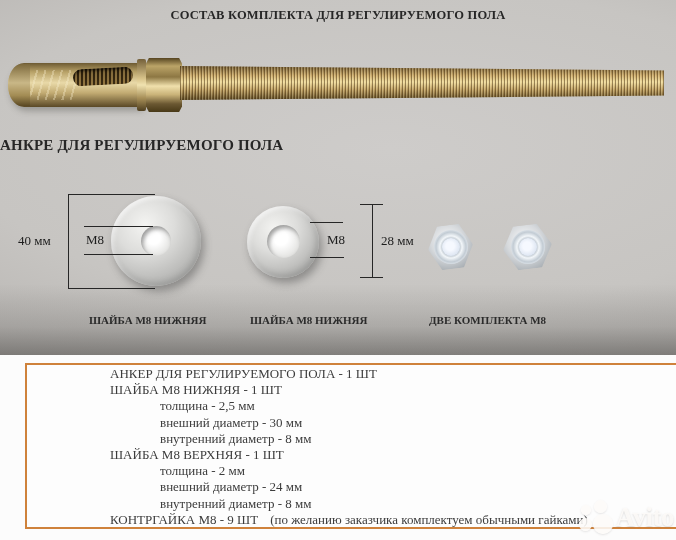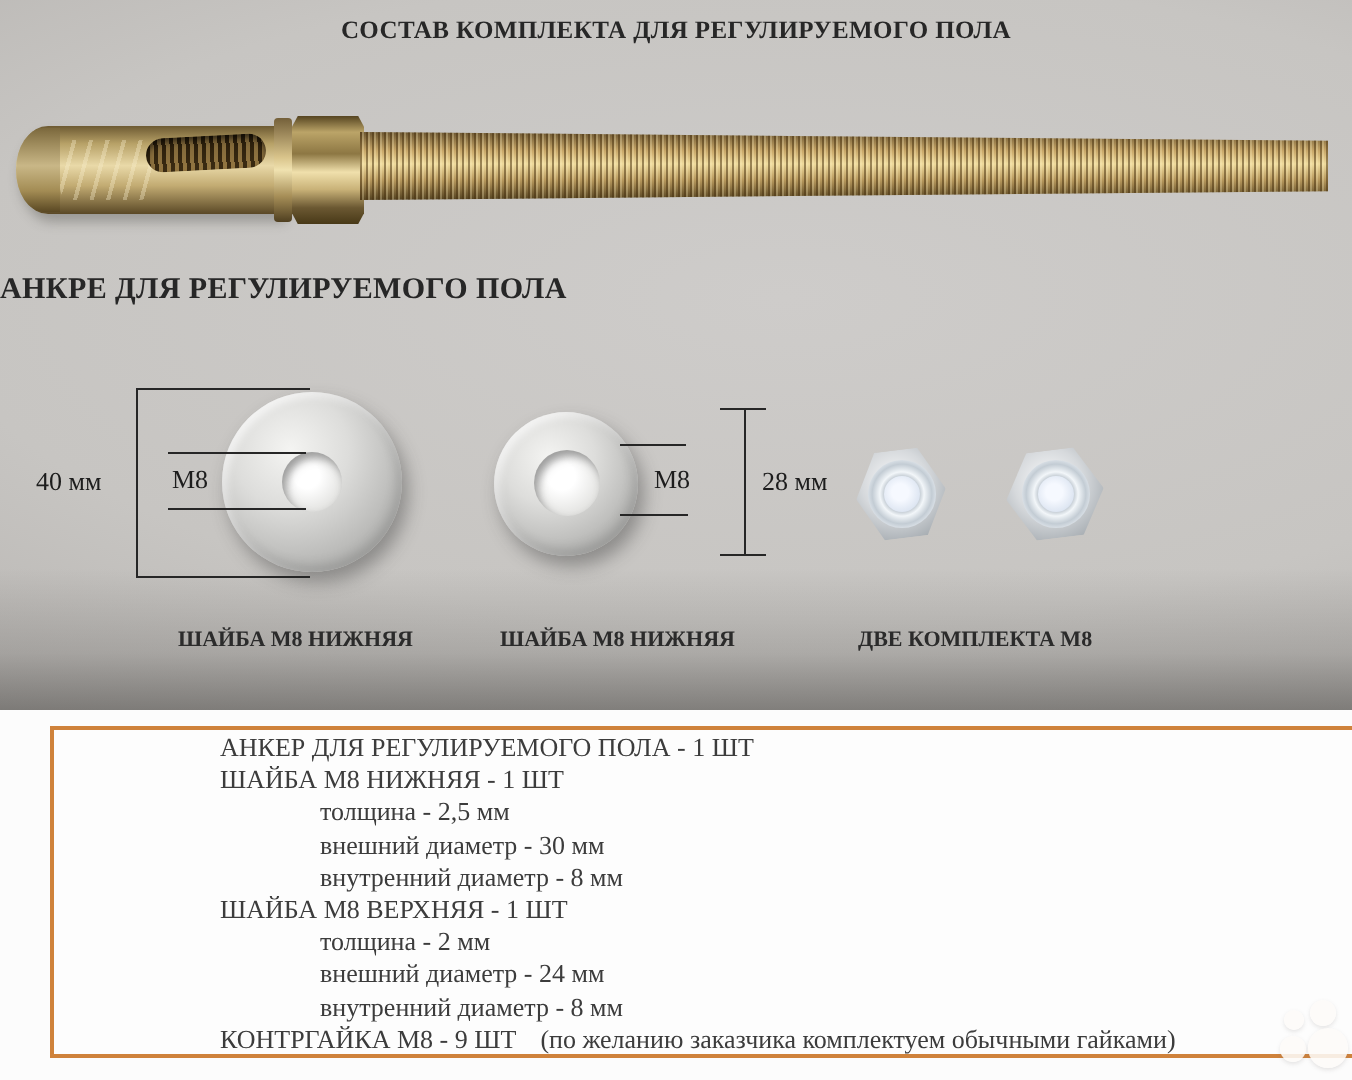--- a/index.html
+++ b/index.html
@@ -210,15 +210,16 @@
     </div>
   </div>
 
   <div class="watermark">
     <div class="wm-logo">
       <div class="wm-c wm-c1"></div>
       <div class="wm-c wm-c2"></div>
       <div class="wm-c wm-c3"></div>
       <div class="wm-c wm-c4"></div>
     </div>
+    <div class="wm-text">Avito</div>
   </div>
 
 </div>
 
 </body></html>

